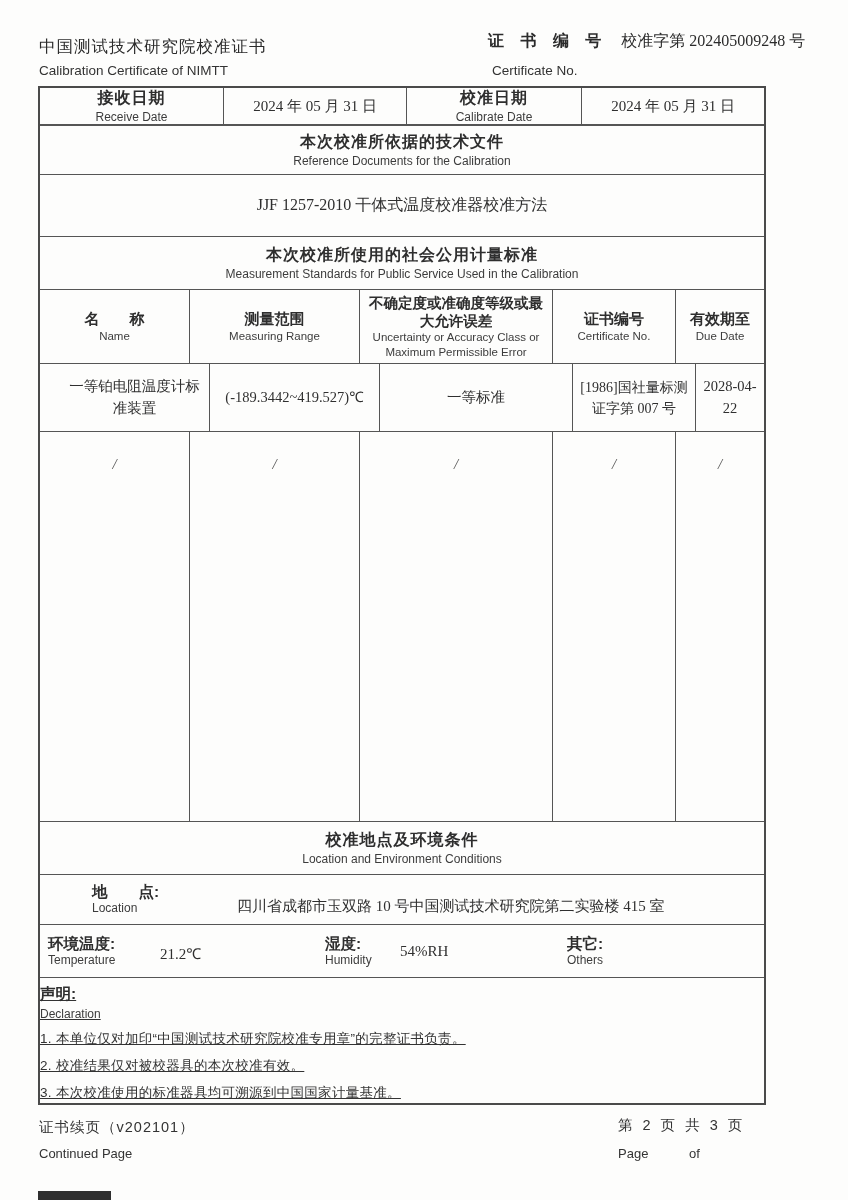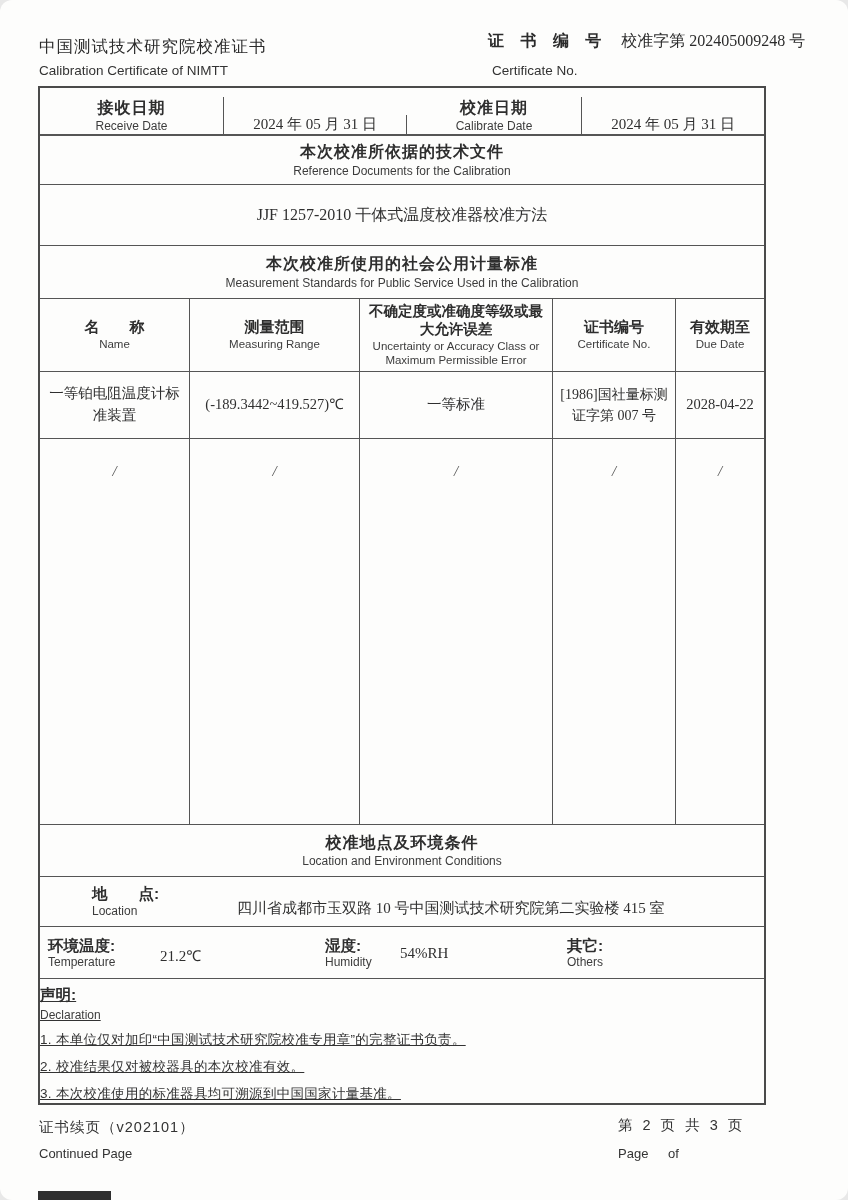--- a/index.html
+++ b/index.html
@@ -2,21 +2,20 @@
 <html><head>
 <meta charset="utf-8">
 <style>
   * { margin:0; padding:0; box-sizing:border-box; }
   html,body { background:#e8e8e8; }
   .page {
     position:relative; width:848px; height:1200px;
     background:#fdfdfc; overflow:hidden;
     font-family:"Liberation Sans", sans-serif;
     color:#333;
-    border-radius:12px;
   }
   .abs { position:absolute; }
   .cn-head { font-size:16px; font-weight:600; color:#2e2e2e; letter-spacing:1px; }
   .en-sub  { font-size:12px; color:#3c3c3c; }
   .serifv  { font-family:"Liberation Serif", serif; font-size:15px; color:#2f2f2f; }
 
   
   .hdr-title-cn { left:39px; top:36px; font-size:16.5px; font-weight:500; letter-spacing:1px; color:#2b2b2b; }
   .hdr-title-en { left:39px; top:63px; font-size:13.5px; color:#333; }
   .hdr-certno   { left:488px; top:31px; display:flex; align-items:baseline; }
@@ -27,27 +26,27 @@
   
   .doc {
     position:absolute; left:38px; top:86px; width:728px; height:1019px;
     border:2px solid #4a4a4a; display:flex; flex-direction:column; background:transparent;
   }
   .trow { display:flex; width:100%; border-bottom:1px solid #555; }
   .cell { display:flex; flex-direction:column; align-items:center; justify-content:center; text-align:center; }
   .br { border-right:1px solid #555; }
   .stack { display:flex; flex-direction:column; align-items:center; justify-content:center; line-height:1.35; }
 
-  .rowA { height:49px; border-bottom-width:2px;align-items:flex-end; }
+  .rowA { height:38px; border-bottom-width:2px; }
   .rowA .c1 { width:184px; } .rowA .c2 { width:183px; } .rowA .c3 { width:175px; } .rowA .c4 { flex:1; }
   .rowB { height:49px; }
   .rowC { height:62px; }
   .rowD { height:53px; }
   .rowE { height:74px; }
-  .rowF { height:68px; }
+  .rowF { height:68px;padding-left:20px; }
   .rowG { height:390px; }
   .cols5 .s1 { width:150px; } .cols5 .s2 { width:170px; } .cols5 .s3 { width:193px; }
   .cols5 .s4 { width:123px; } .cols5 .s5 { flex:1; }
   .rowE .cn { font-size:15px; font-weight:600; color:#2e2e2e; line-height:1.25; padding:0 3px; }
   .rowE .en { font-size:11.5px; color:#3c3c3c; line-height:1.25; padding:0 3px; }
   .rowF .cell { font-family:"Liberation Serif", serif; font-size:14.5px; color:#2f2f2f; line-height:1.5; padding:0 6px; }
   .rowG .cell { align-items:center; justify-content:flex-start; padding-top:24px;
                 font-family:"Liberation Serif", serif; font-size:15px; color:#555; font-style:italic; }
   .rowH { height:53px; }
   .rowI { height:50px; position:relative; }
@@ -61,21 +60,21 @@
 
   .decl-cn { font-size:15.5px; font-weight:600; color:#2e2e2e; }
   .decl-en { font-size:12px; color:#3c3c3c; margin-top:2px; }
   .decl-item { font-size:13.5px; color:#333; margin-top:9px; letter-spacing:0.3px; }
 
   
   .ft-cont-cn { left:39px; top:1118px; font-size:14.5px; color:#333; letter-spacing:1px; }
   .ft-cont-en { left:39px; top:1146px; font-size:13px; color:#333; }
   .ft-page-cn { left:618px; top:1116px; font-size:14.5px; color:#333; letter-spacing:3px; }
   .ft-page-en1 { left:618px; top:1146px; font-size:13px; color:#333; }
-  .ft-page-en2 { left:668px; top:1146px; font-size:13px; color:#333; }
+  .ft-page-en2 { left:689px; top:1146px; font-size:13px; color:#333; }
   .bottom-bar { left:38px; top:1191px; width:73px; height:9px; background:#2f2f2f; }
 </style>
 </head>
 <body>
 
 <div class="page">
 
   <div class="abs hdr-title-cn">中国测试技术研究院校准证书</div>
   <div class="abs hdr-title-en">Calibration Certificate of NIMTT</div>
   <div class="abs hdr-certno">

